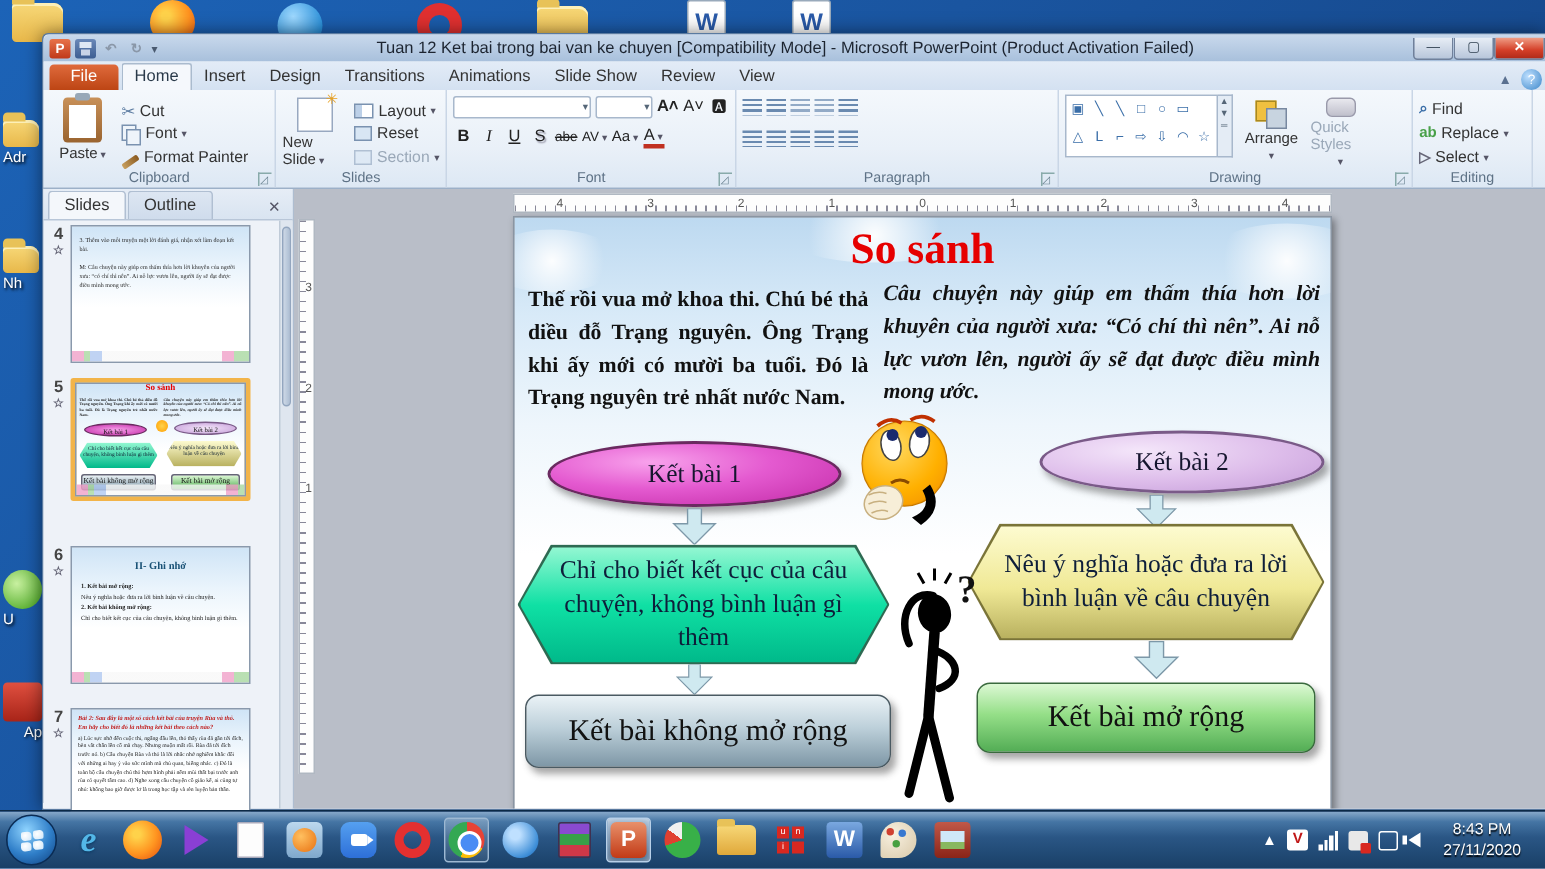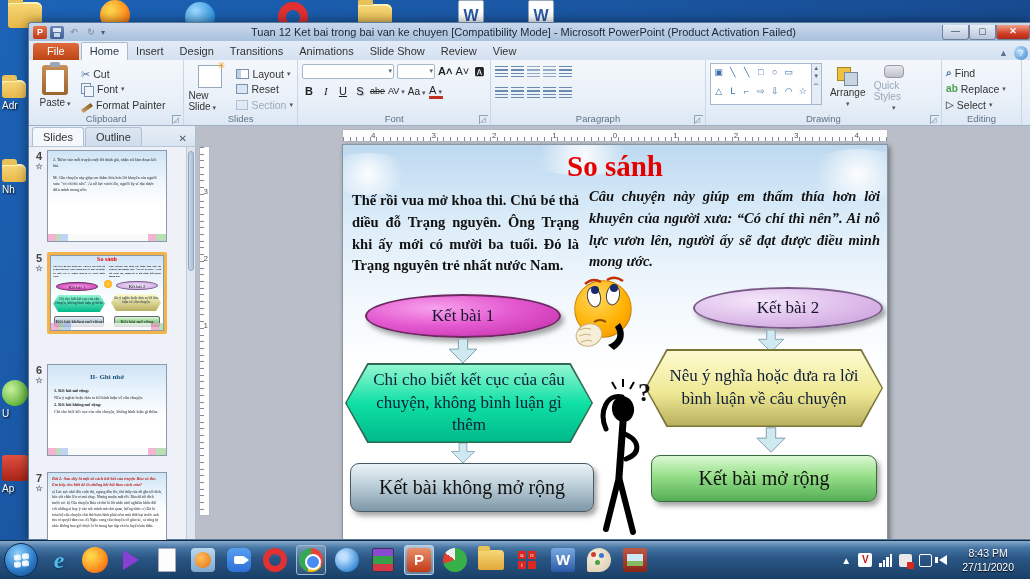--- a/index.html
+++ b/index.html
@@ -201,21 +201,21 @@
     <div class="dlabel">Adr</div>
   </div>
   <div class="desk-ico" style="left:2px; top:164px;">
     <div class="folder" style="width:24px;height:18px;"></div>
     <div class="dlabel">Nh</div>
   </div>
   <div class="desk-ico" style="left:2px; top:380px;">
     <div class="greenc"></div>
     <div class="dlabel">U</div>
   </div>
-  <div class="desk-ico" style="left:2px; top:455px;">
+  <div class="desk-ico" style="left:2px; top:455px;text-align:right;">
     <div class="redsq"></div>
     <div class="dlabel">Ap</div>
   </div>
 </div>
 
 <div class="pp-window">
 
   <div class="titlebar">
     <div class="qat">
       <span class="qico pplogo">P</span>

